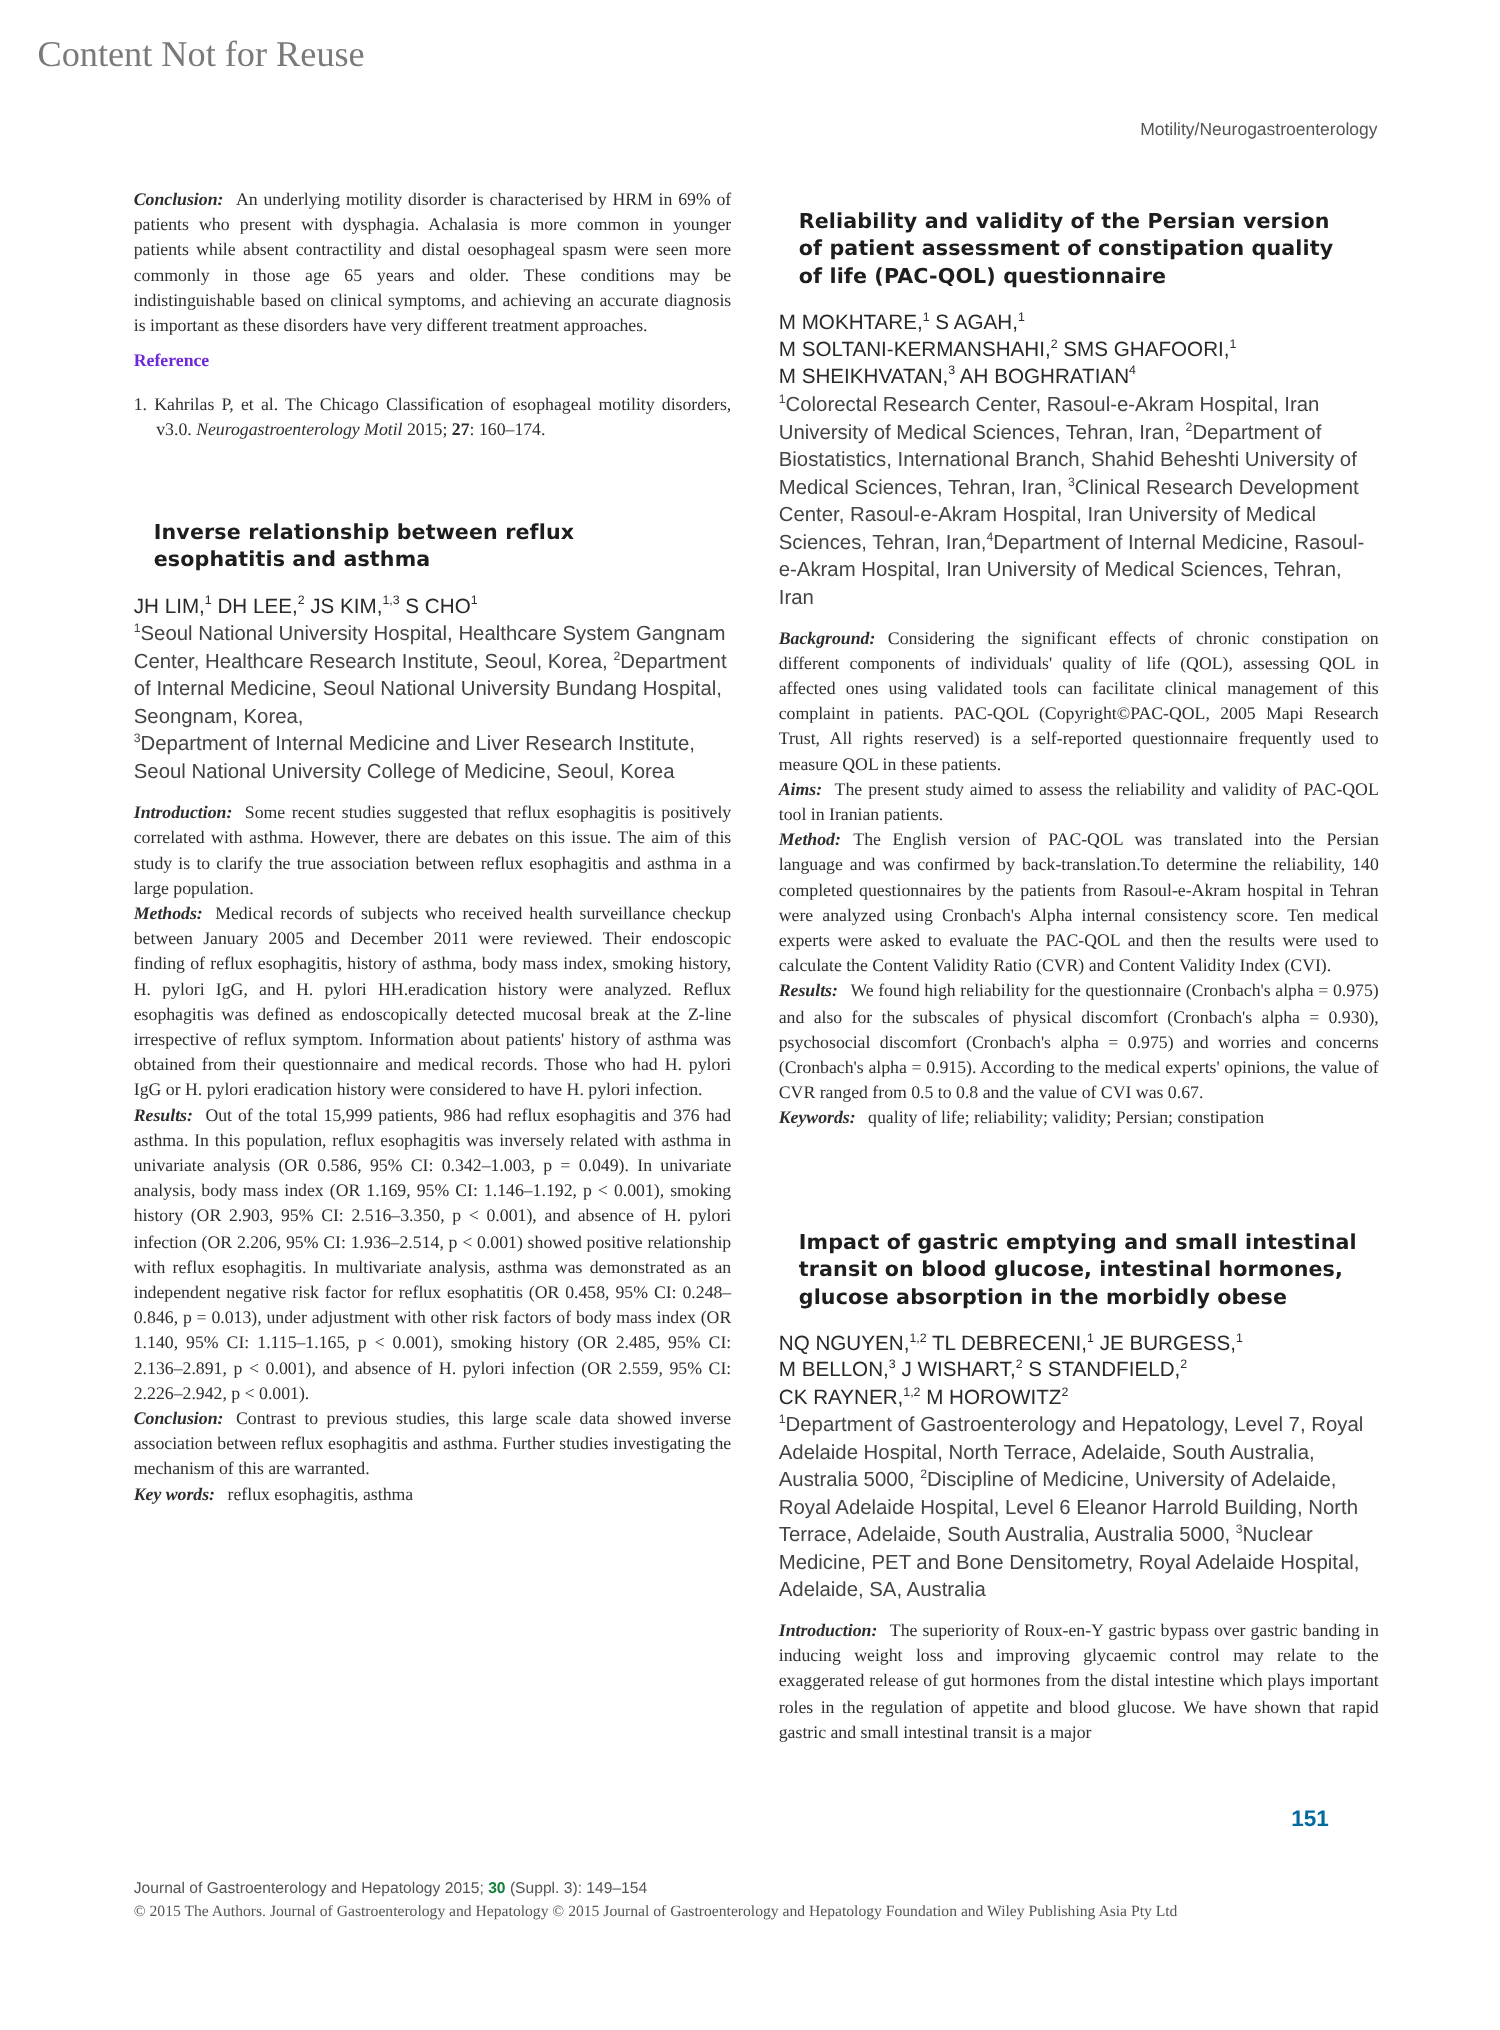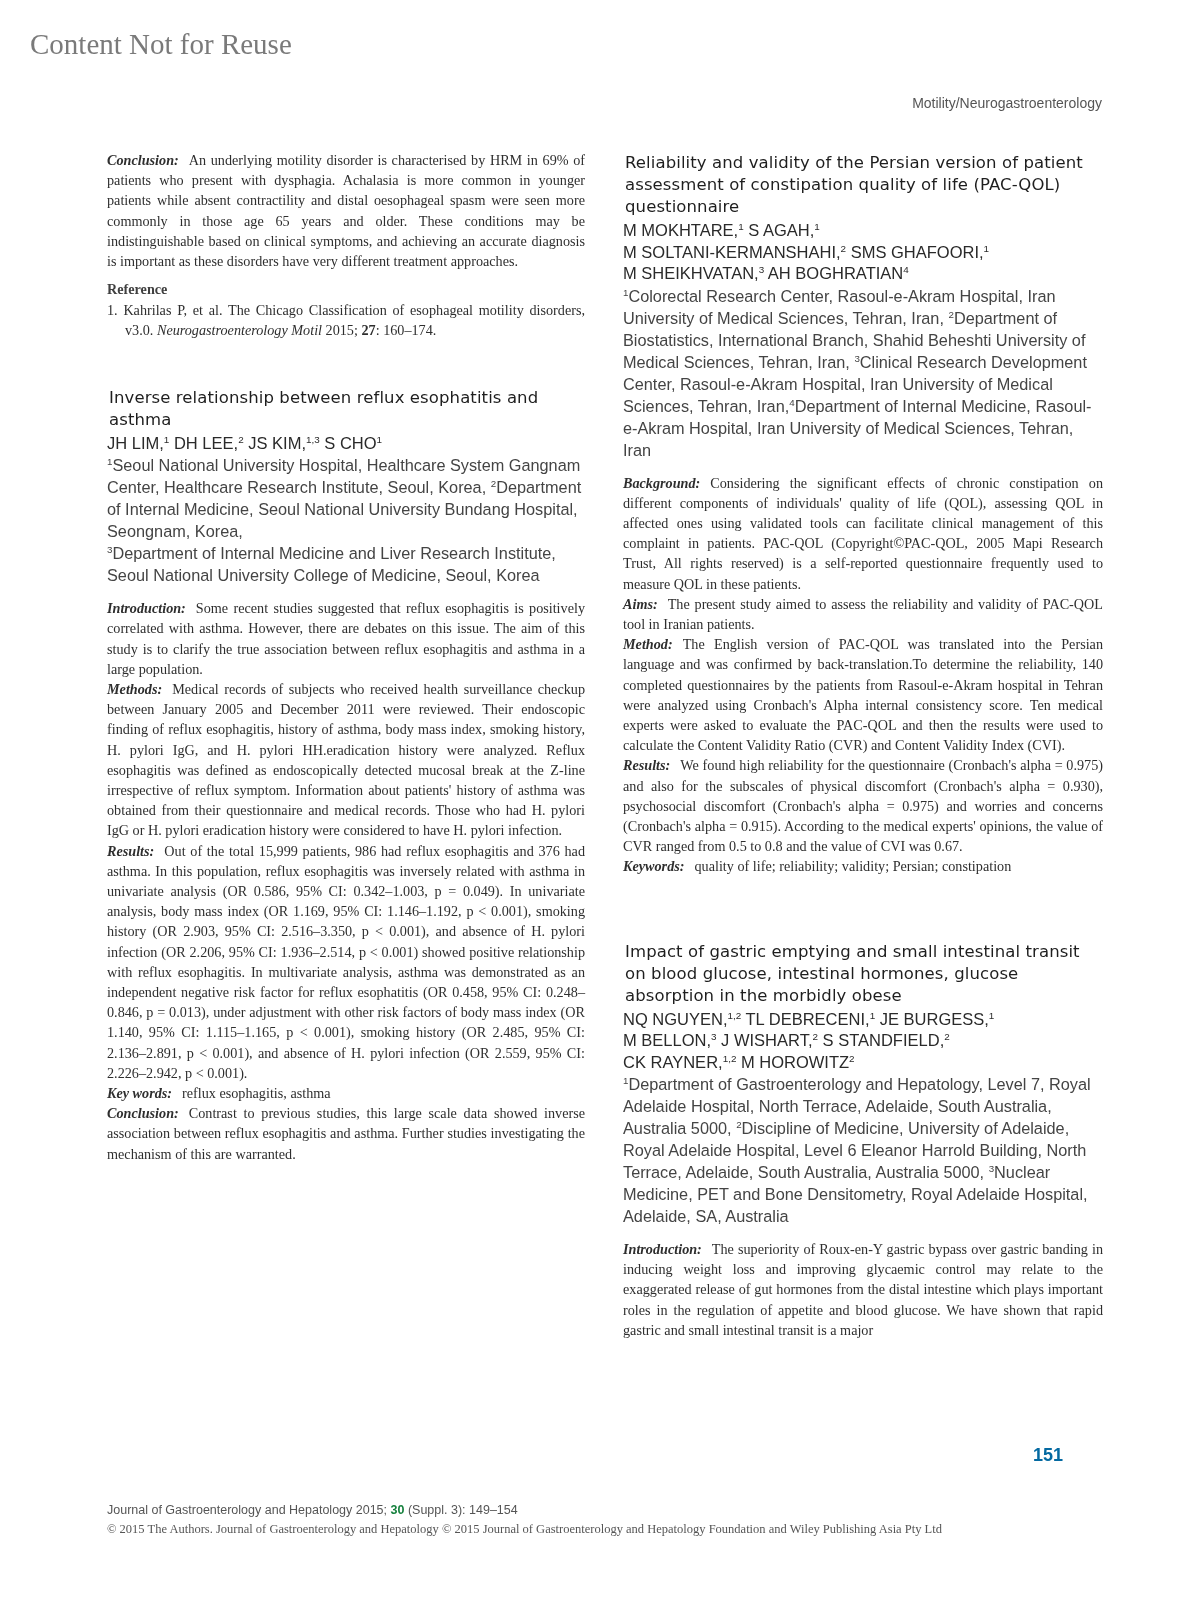--- a/index.html
+++ b/index.html
@@ -4,24 +4,24 @@
 <style>
   html, body { margin:0; padding:0; background:#fff; }
   body { width:1200px; height:1624px; position:relative; overflow:hidden; color:#333; }
   .watermark { position:absolute; left:30px; top:28px; font-family:Liberation Serif, serif; font-size:29px; color:#7a7a7a; }
   .section-tag { position:absolute; right:98px; top:95px; font-family:"Liberation Sans", sans-serif; font-size:14px; color:#555; }
   .col { position:absolute; top:150px; width:478px; }
   .col-left { left:107px; }
   .col-right { left:623px; width:480px; }
   .body-text { font-family:"Liberation Serif", serif; font-size:14.2px; line-height:20.2px; color:#2e2e2e; text-align:justify; margin:0; hyphens:auto; }
   .lbl { font-weight:bold; font-style:italic; margin-right:10px; }
-  .ref-head { font-family:"Liberation Serif", serif; font-weight:bold; font-size:14.2px; margin:10px 0 2px 0; color:#404040; }
+  .ref-head { font-family:"Liberation Serif", serif; font-weight:bold; font-size:14.2px; margin:10px 0 16px 0; color:#6d28d9; }
   .ref-item { font-family:"Liberation Serif", serif; font-size:14.2px; line-height:20.2px; color:#2e2e2e; padding-left:18px; text-indent:-18px; text-align:justify; margin:0; }
   .ref-item i { font-style:italic; }
-  .abs-title { font-family:"DejaVu Sans", sans-serif; font-weight:normal; font-size:16.5px; line-height:22px; color:#1e1e1e; margin:2px; letter-spacing:0.1px; }
+  .abs-title { font-family:"DejaVu Sans", sans-serif; font-weight:bold; font-size:16.5px; line-height:22px; color:#1e1e1e; margin:16px; letter-spacing:0.1px; }
   .abs-authors { font-family:"Liberation Sans", sans-serif; font-size:16.5px; line-height:21.5px; color:#2a2a2a; margin:0; }
   .abs-affil { font-family:"Liberation Sans", sans-serif; font-size:16.3px; line-height:22px; color:#444; margin:0 0 12px 0; }
   sup { font-size:0.6em; line-height:0; vertical-align:0.65em; }
   .gap-lg { height:44px; }
   .gap-xl { height:62px; }
   .footer1 { position:absolute; left:107px; top:1503px; font-family:"Liberation Sans", sans-serif; font-size:12.5px; color:#555; }
   .footer1 b { color:#15803d; }
   .footer2 { position:absolute; left:107px; top:1522px; font-family:Liberation Serif, serif; font-size:12.5px; color:#555; }
   .page-num { position:absolute; right:137px; top:1445px; font-family:"Liberation Sans", sans-serif; font-weight:bold; font-size:18px; color:#0369a1; }
 </style>
@@ -47,22 +47,22 @@
     <h2 class="abs-title">Inverse relationship between reflux esophatitis and asthma</h2>
     <p class="abs-authors">
       <span>JH LIM,</span><sup>1</sup><span> DH LEE,</span><sup>2</sup><span> JS KIM,</span><sup>1,3</sup><span> S CHO</span><sup>1</sup>
     </p>
     <p class="abs-affil">
       <sup>1</sup><span>Seoul National University Hospital, Healthcare System Gangnam Center, Healthcare Research Institute, Seoul, Korea, </span><sup>2</sup><span>Department of Internal Medicine, Seoul National University Bundang Hospital, Seongnam, Korea, </span><br><sup>3</sup><span>Department of Internal Medicine and Liver Research Institute, Seoul National University College of Medicine, Seoul, Korea</span>
     </p>
     <p class="body-text"><span class="lbl">Introduction:</span><span>Some recent studies suggested that reflux esophagitis is positively correlated with asthma. However, there are debates on this issue. The aim of this study is to clarify the true association between reflux esophagitis and asthma in a large population.</span></p>
     <p class="body-text"><span class="lbl">Methods:</span><span>Medical records of subjects who received health surveillance checkup between January 2005 and December 2011 were reviewed. Their endoscopic finding of reflux esophagitis, history of asthma, body mass index, smoking history, H. pylori IgG, and H. pylori HH.eradication history were analyzed. Reflux esophagitis was defined as endoscopically detected mucosal break at the Z-line irrespective of reflux symptom. Information about patients' history of asthma was obtained from their questionnaire and medical records. Those who had H. pylori IgG or H. pylori eradication history were considered to have H. pylori infection.</span></p>
     <p class="body-text"><span class="lbl">Results:</span><span>Out of the total 15,999 patients, 986 had reflux esophagitis and 376 had asthma. In this population, reflux esophagitis was inversely related with asthma in univariate analysis (OR 0.586, 95% CI: 0.342–1.003, p = 0.049). In univariate analysis, body mass index (OR 1.169, 95% CI: 1.146–1.192, p &lt; 0.001), smoking history (OR 2.903, 95% CI: 2.516–3.350, p &lt; 0.001), and absence of H. pylori infection (OR 2.206, 95% CI: 1.936–2.514, p &lt; 0.001) showed positive relationship with reflux esophagitis. In multivariate analysis, asthma was demonstrated as an independent negative risk factor for reflux esophatitis (OR 0.458, 95% CI: 0.248–0.846, p = 0.013), under adjustment with other risk factors of body mass index (OR 1.140, 95% CI: 1.115–1.165, p &lt; 0.001), smoking history (OR 2.485, 95% CI: 2.136–2.891, p &lt; 0.001), and absence of H. pylori infection (OR 2.559, 95% CI: 2.226–2.942, p &lt; 0.001).</span></p>
+    <p class="body-text"><span class="lbl">Conclusion:</span><span>Contrast to previous studies, this large scale data showed inverse association between reflux esophagitis and asthma. Further studies investigating the mechanism of this are warranted.</span></p>
     <p class="body-text"><span class="lbl">Key words:</span><span>reflux esophagitis, asthma</span></p>
-    <p class="body-text"><span class="lbl">Conclusion:</span><span>Contrast to previous studies, this large scale data showed inverse association between reflux esophagitis and asthma. Further studies investigating the mechanism of this are warranted.</span></p>
   </div>
 </div>
 
 <div class="col col-right">
   <div>
     <h2 class="abs-title">Reliability and validity of the Persian version of patient assessment of constipation quality of life (PAC-QOL) questionnaire</h2>
     <p class="abs-authors">
       <span>M MOKHTARE,</span><sup>1</sup><span> S AGAH,</span><sup>1</sup><br>
       <span>M SOLTANI-KERMANSHAHI,</span><sup>2</sup><span> SMS GHAFOORI,</span><sup>1</sup><br>
       <span>M SHEIKHVATAN,</span><sup>3</sup><span> AH BOGHRATIAN</span><sup>4</sup>

